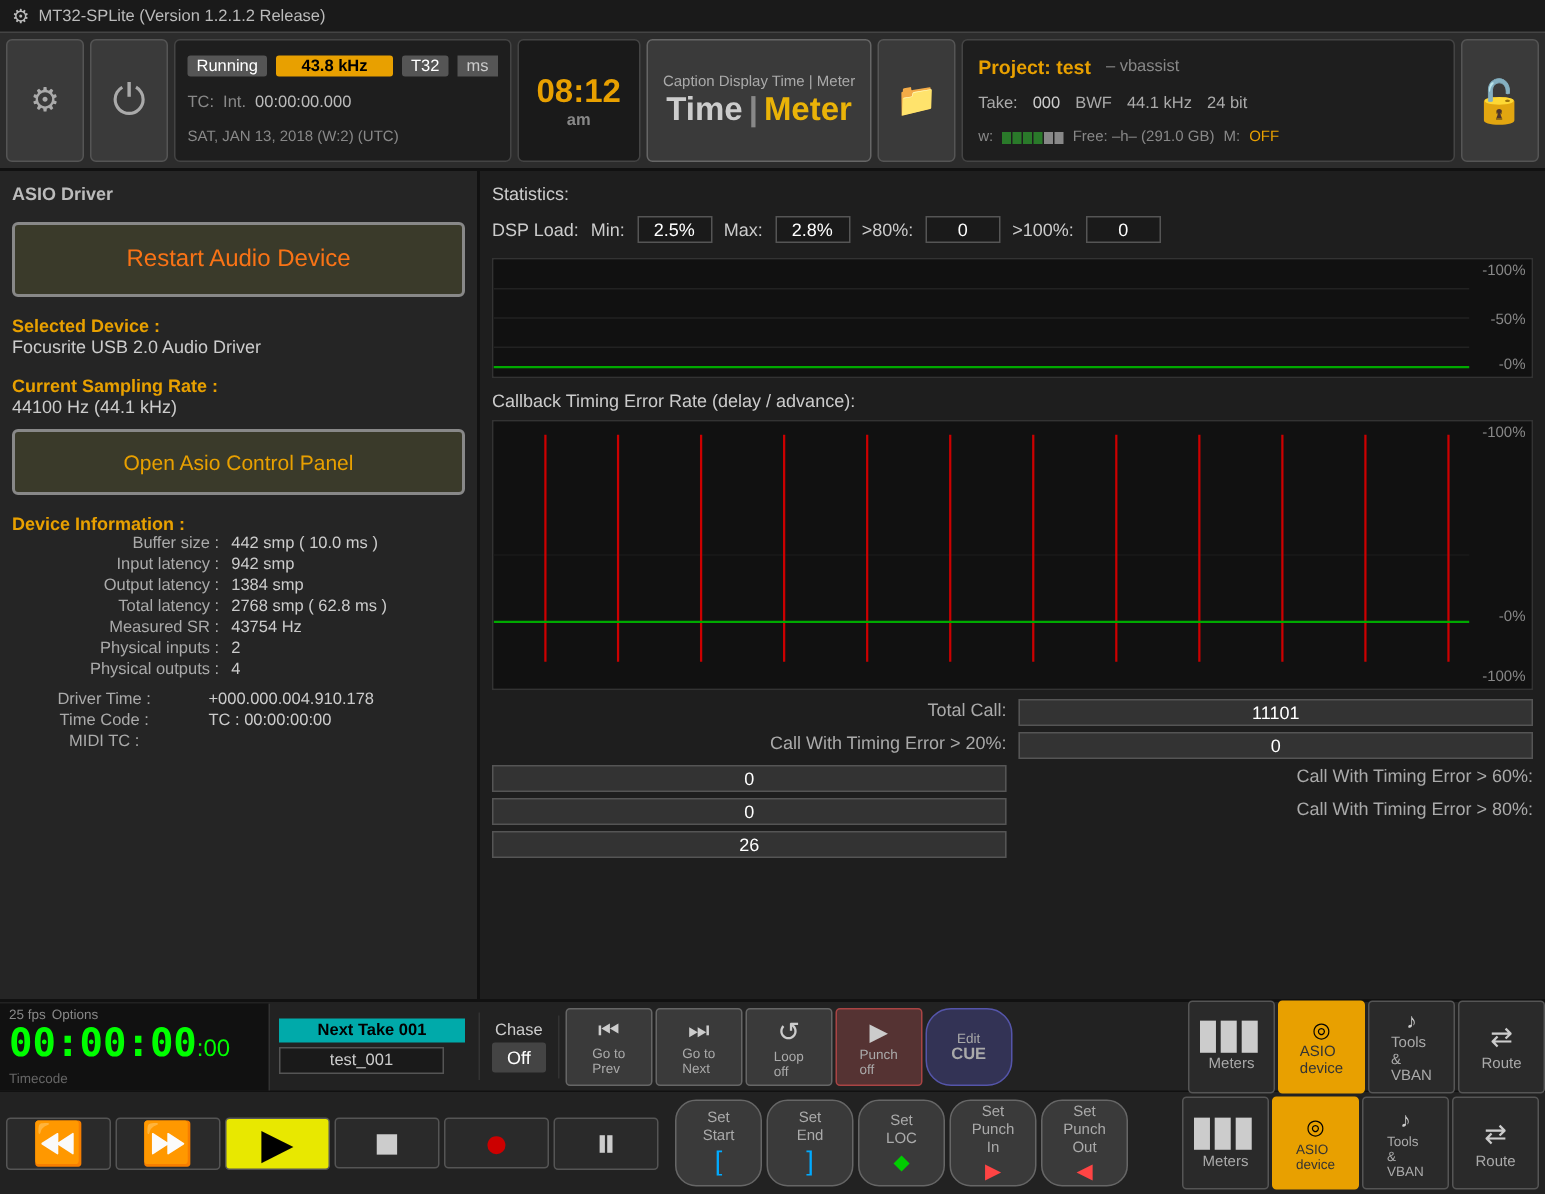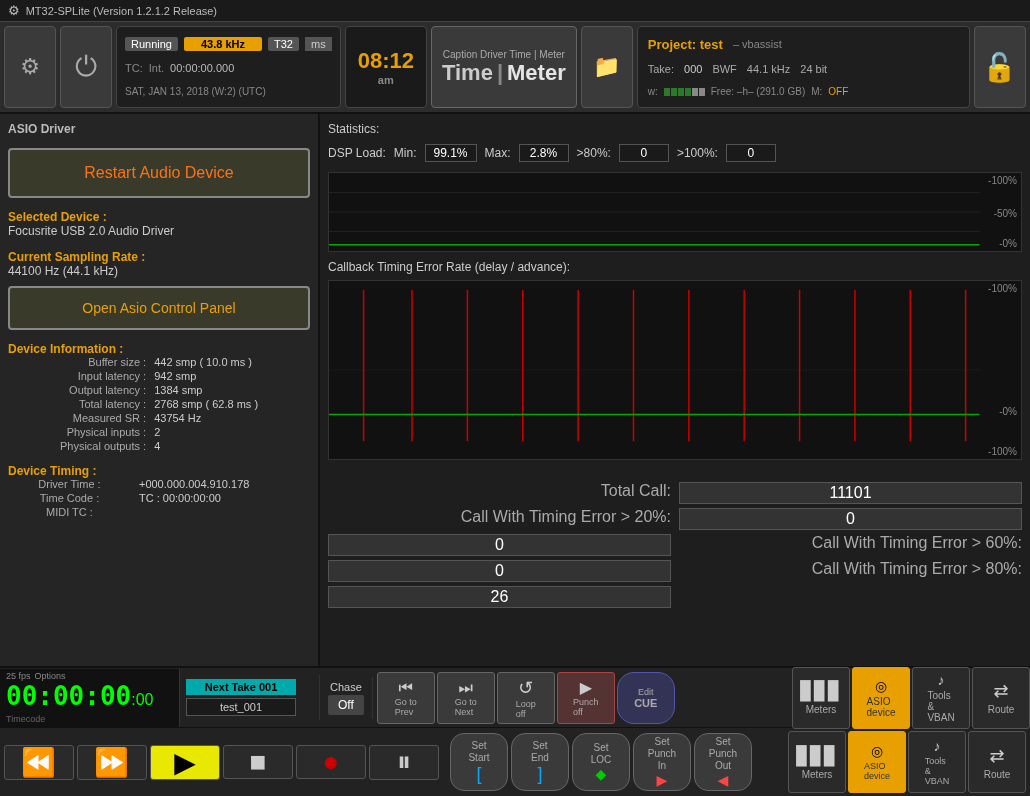--- a/index.html
+++ b/index.html
@@ -139,21 +139,21 @@
     }
     .caption-top { color: #aaa; font-size: 10px; }
     .caption-bottom {
       display: flex;
       gap: 4px;
       font-size: 22px;
       font-weight: bold;
       color: #ddd;
     }
     .caption-time { color: #ccc; }
-    .caption-meter { color: #e5e5e5; }
+    .caption-meter { color: #eab308; }
 
     .toolbar-folder {
       background: #3a3a3a;
       width: 52px;
       display: flex;
       align-items: center;
       justify-content: center;
       border: 1px solid #555;
       border-radius: 4px;
       font-size: 22px;
@@ -331,23 +331,23 @@
       border: 1px solid #333;
       position: relative;
       height: 180px;
       overflow: hidden;
     }
 
     .stats-table {
       display: grid;
       grid-template-columns: auto auto;
       gap: 4px 8px;
-      font-size: 16px;
+      font-size: 12px;
       color: #ccc;
-      margin-top: 16px;
+      margin-top: 0;
     }
     .st-label { text-align: right; color: #aaa; }
     .st-value {
       background: #333;
       border: 1px solid #555;
       padding: 1px 8px;
       color: #fff;
       text-align: center;
       min-width: 80px;
     }
@@ -386,21 +386,21 @@
       border-right: 1px solid #333;
     }
     .nt-input {
       background: #00aaaa;
       color: #000;
       border: none;
       padding: 2px 4px;
       font-size: 11px;
       font-weight: bold;
       text-align: center;
-      width: 110px;
+      width: 124px;
     }
     .nt-input2 {
       background: #1a1a1a;
       color: #ccc;
       border: 1px solid #555;
       padding: 2px 4px;
       font-size: 11px;
       text-align: center;
       width: 110px;
     }
@@ -579,21 +579,21 @@
   </div>
 
   <div class="toolbar-clock">
     <div>
       <span style="color:#e8a000;font-size:22px;font-weight:bold;">08:12</span>
       <span class="clock-sub">am</span>
     </div>
   </div>
 
   <div class="toolbar-caption">
-    <span class="caption-top">Caption Driver Time | Meter</span>
+    <span class="caption-top">Caption Display Time | Meter</span>
     <div class="caption-bottom">
       <span class="caption-time">Time</span>
       <span style="color:#888;">|</span>
       <span class="caption-meter">Meter</span>
     </div>
   </div>
 
   <div class="toolbar-folder">
     <span>📁</span>
   </div>
@@ -664,39 +664,38 @@
           <div class="di-label">Measured SR :</div>
           <div class="di-value">43754 Hz</div>
           <div class="di-label">Physical inputs :</div>
           <div class="di-value">2</div>
           <div class="di-label">Physical outputs :</div>
           <div class="di-value">4</div>
         </div>
     </div>
 
     <div>
-      <div class="info-label">Device Timing :</div>
       <div class="device-timing" id="device-timing-table">
           <div class="dt-label">Driver Time :</div>
           <div class="dt-value">+000.000.004.910.178</div>
           <div class="dt-label">Time Code :</div>
           <div class="dt-value">TC : 00:00:00:00</div>
           <div class="dt-label">MIDI TC :</div>
           <div class="dt-value"></div>
         </div>
     </div>
   </div>
 
   <div id="right-panel">
     <div class="stats-title">Statistics:</div>
 
     <div class="dsp-row">
       <span>DSP Load:</span>
       <span>Min:</span>
-      <span class="dsp-val-box">99.1%</span>
+      <span class="dsp-val-box">2.5%</span>
       <span>Max:</span>
       <span class="dsp-val-box">2.8%</span>
       <span>&gt;80%:</span>
       <span class="dsp-val-box">0</span>
       <span>&gt;100%:</span>
       <span class="dsp-val-box">0</span>
     </div>
 
     <div class="chart-container" style="height:80px;">
       <svg width="100%" height="100%">

